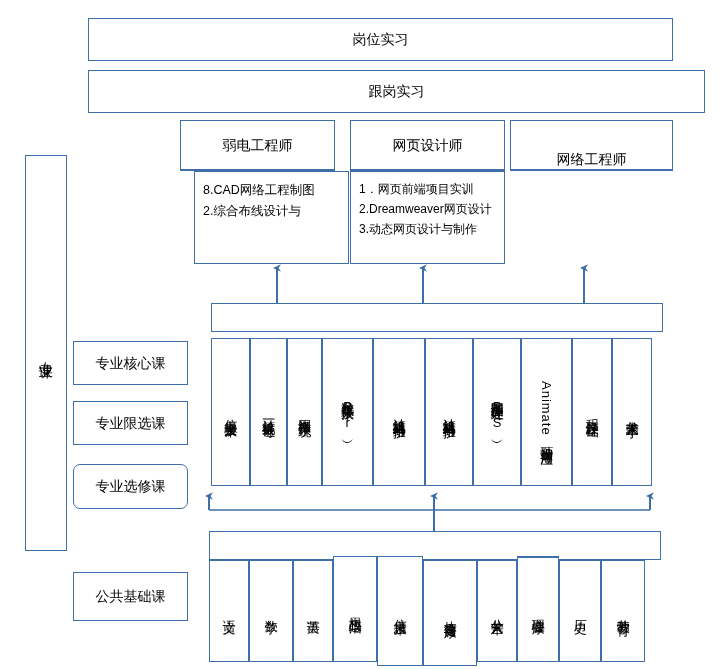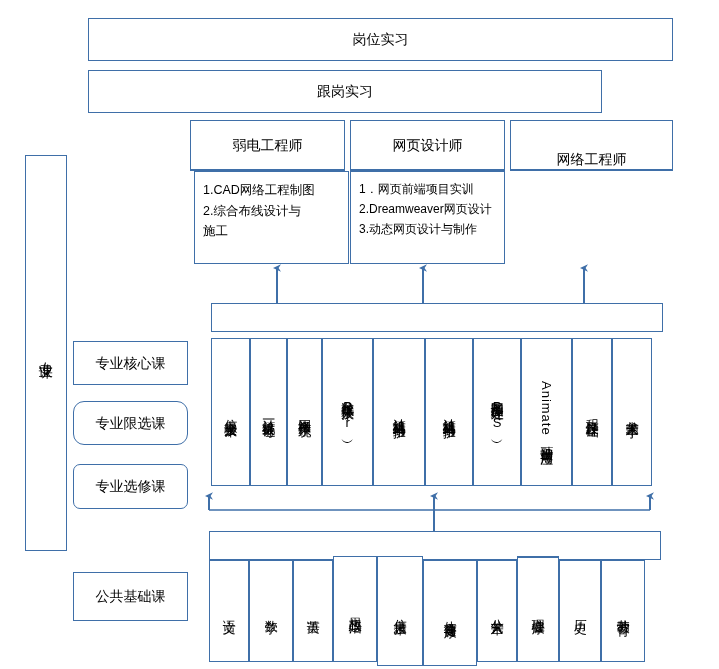--- a/index.html
+++ b/index.html
@@ -37,55 +37,54 @@
 </style>
 </head>
 <body>
 
 <div class="canvas">
 
   <div class="box" style="left:88px;top:18px;width:585px;height:43px;">
     <span>岗位实习</span>
   </div>
 
-  <div class="box" style="left:88px;top:70px;width:514px;height:43px;">
+  <div class="box" style="left:88px;top:70px;width:617px;height:43px;">
     <span>跟岗实习</span>
   </div>
 
-  <div class="box thickbot" style="left:190px;top:120px;width:155px;height:51px;">
+  <div class="box thickbot" style="left:180px;top:120px;width:155px;height:51px;">
     <span>弱电工程师</span>
   </div>
   <div class="box thickbot" style="left:350px;top:120px;width:155px;height:51px;">
     <span>网页设计师</span>
   </div>
   <div class="box thickbot" style="left:510px;top:120px;width:163px;height:51px;align-items:flex-end;">
     <span>网络工程师</span>
   </div>
 
   <div class="listbox" style="left:194px;top:171px;width:155px;height:93px;">
-    <div>1.CAD网络工程制图</div>
+    <div>8.CAD网络工程制图</div>
     <div>2.综合布线设计与</div>
-    <div>施工</div>
   </div>
 
   <div class="listbox" style="left:350px;top:171px;width:155px;height:93px;font-size:12px;">
     <div>1．网页前端项目实训</div>
     <div>2.Dreamweaver网页设计</div>
     <div>3.动态网页设计与制作</div>
   </div>
 
 
   <div class="bracket" style="left:25px;top:155px;width:42px;height:396px;">
     <span class="vtext">专业课</span>
   </div>
 
   <div class="box" style="left:73px;top:341px;width:115px;height:44px;">
     <span>专业核心课</span>
   </div>
-  <div class="box" style="left:73px;top:401px;width:115px;height:44px;border-radius:11px;">
+  <div class="box" style="left:73px;top:401px;width:115px;height:44px;">
     <span>专业限选课</span>
   </div>
   <div class="box" style="left:73px;top:464px;width:115px;height:45px;border-radius:7px;">
     <span>专业选修课</span>
   </div>
   <div class="box" style="left:73px;top:572px;width:115px;height:49px;">
     <span>公共基础课</span>
   </div>
 
   <div class="hbar" style="left:211px;top:303px;width:452px;height:29px;">

